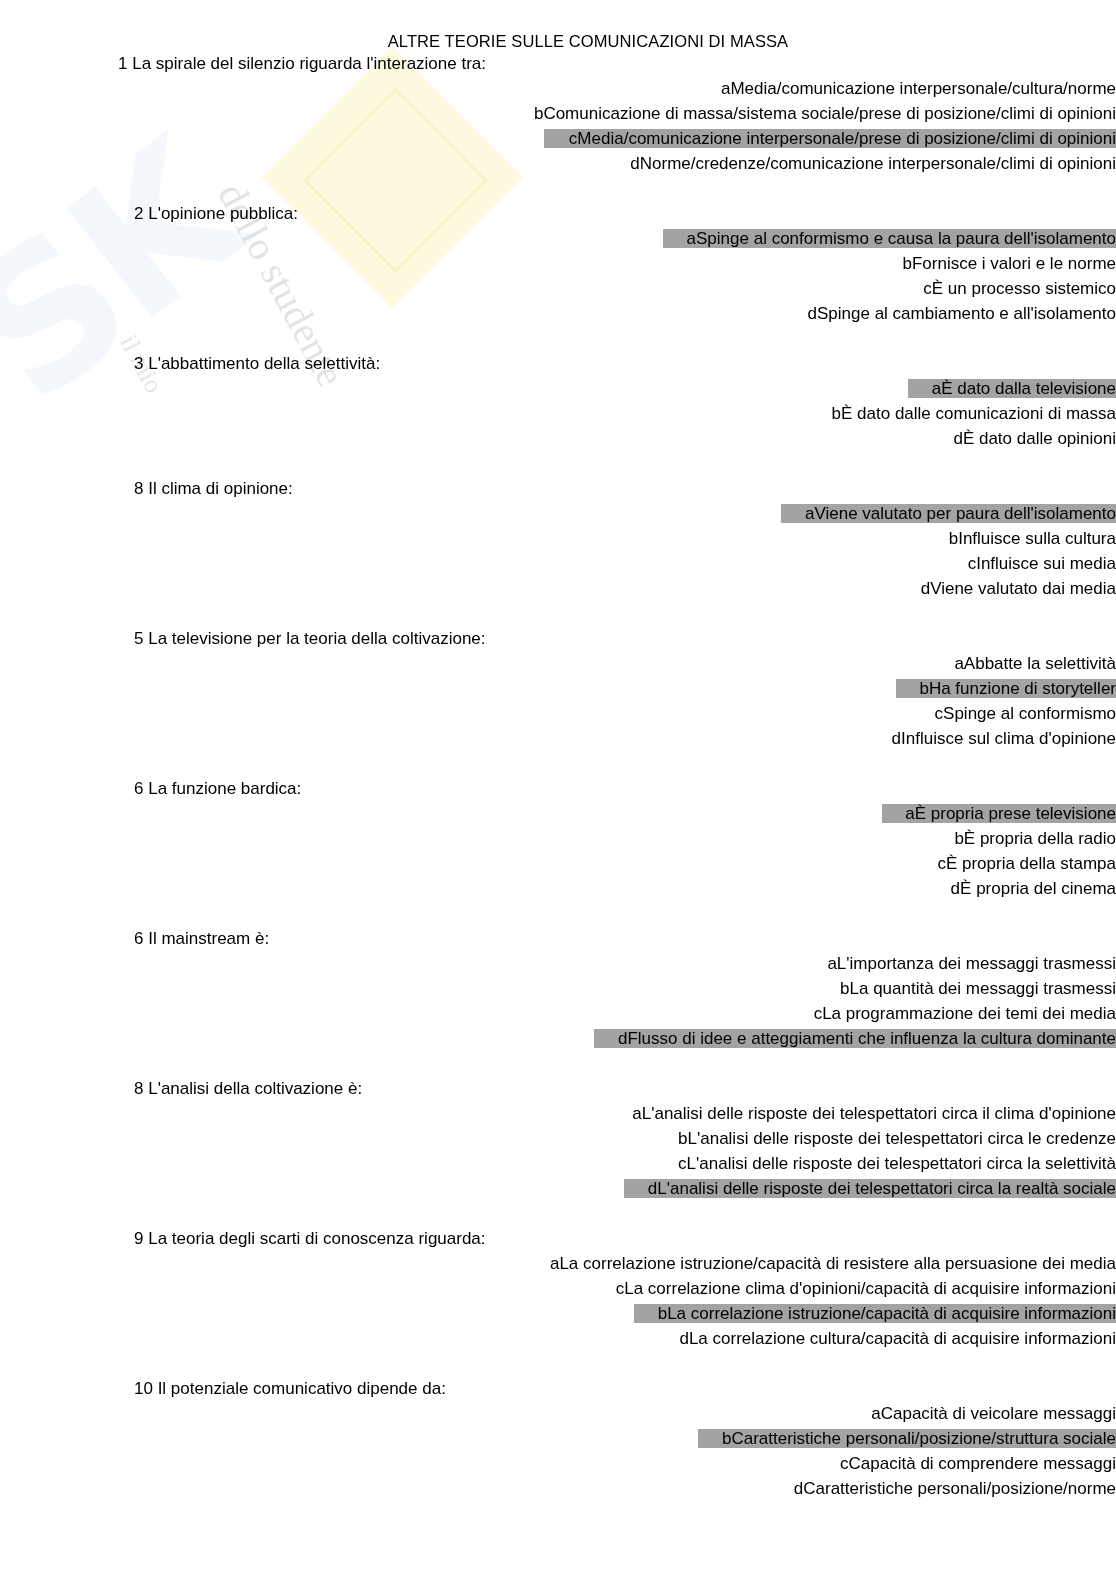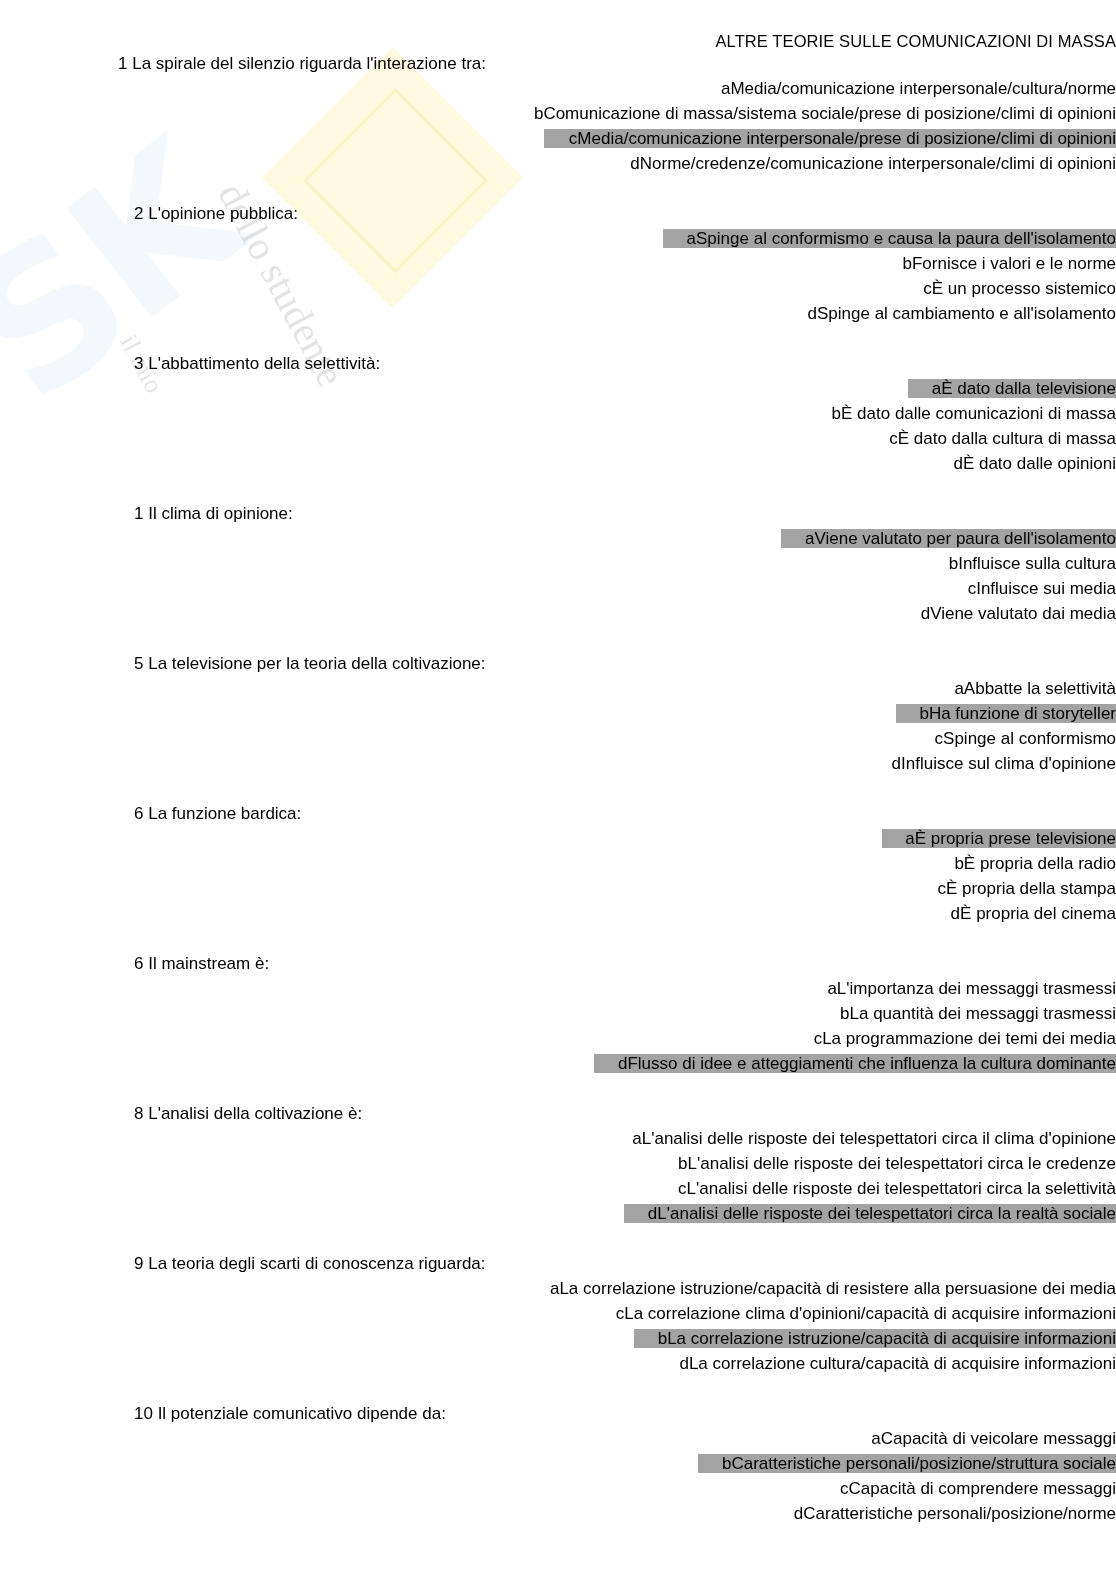--- a/index.html
+++ b/index.html
@@ -87,21 +87,21 @@
   }
 
   
   #page {
     position: relative;
     z-index: 1;
     padding: 0;
   }
 
   #doc-title {
-    text-align: right;
+    text-align: center;
     font-size: 16.5px;
     margin: 0;
     padding-top: 32px;
     padding-right: 0px;
     padding-left: 60px;
     font-weight: 400;
     letter-spacing: 0.1px;
   }
 
   #question-list {
@@ -178,25 +178,24 @@
         <div class="question-text">2 L'opinione pubblica:</div>
         <div class="option-row highlighted"><span class="hl"><span class="option-letter">a</span><span class="option-text">Spinge al conformismo e causa la paura dell'isolamento</span></span></div>
         <div class="option-row"><span class=""><span class="option-letter">b</span><span class="option-text">Fornisce i valori e le norme</span></span></div>
         <div class="option-row"><span class=""><span class="option-letter">c</span><span class="option-text">È un processo sistemico</span></span></div>
         <div class="option-row"><span class=""><span class="option-letter">d</span><span class="option-text">Spinge al cambiamento e all'isolamento</span></span></div>
       </div>
       <div class="question-block">
         <div class="question-text">3 L'abbattimento della selettività:</div>
         <div class="option-row highlighted"><span class="hl"><span class="option-letter">a</span><span class="option-text">È dato dalla televisione</span></span></div>
         <div class="option-row"><span class=""><span class="option-letter">b</span><span class="option-text">È dato dalle comunicazioni di massa</span></span></div>
-        <div class="option-row"><span class=""><span class="option-letter">c</span><span class="option-text">È dato dalla cultura di massa</span></span></div>
         <div class="option-row"><span class=""><span class="option-letter">d</span><span class="option-text">È dato dalle opinioni</span></span></div>
       </div>
       <div class="question-block">
-        <div class="question-text">1 Il clima di opinione:</div>
+        <div class="question-text">8 Il clima di opinione:</div>
         <div class="option-row highlighted"><span class="hl"><span class="option-letter">a</span><span class="option-text">Viene valutato per paura dell'isolamento</span></span></div>
         <div class="option-row"><span class=""><span class="option-letter">b</span><span class="option-text">Influisce sulla cultura</span></span></div>
         <div class="option-row"><span class=""><span class="option-letter">c</span><span class="option-text">Influisce sui media</span></span></div>
         <div class="option-row"><span class=""><span class="option-letter">d</span><span class="option-text">Viene valutato dai media</span></span></div>
       </div>
       <div class="question-block">
         <div class="question-text">5 La televisione per la teoria della coltivazione:</div>
         <div class="option-row"><span class=""><span class="option-letter">a</span><span class="option-text">Abbatte la selettività</span></span></div>
         <div class="option-row highlighted"><span class="hl"><span class="option-letter">b</span><span class="option-text">Ha funzione di storyteller</span></span></div>
         <div class="option-row"><span class=""><span class="option-letter">c</span><span class="option-text">Spinge al conformismo</span></span></div>

